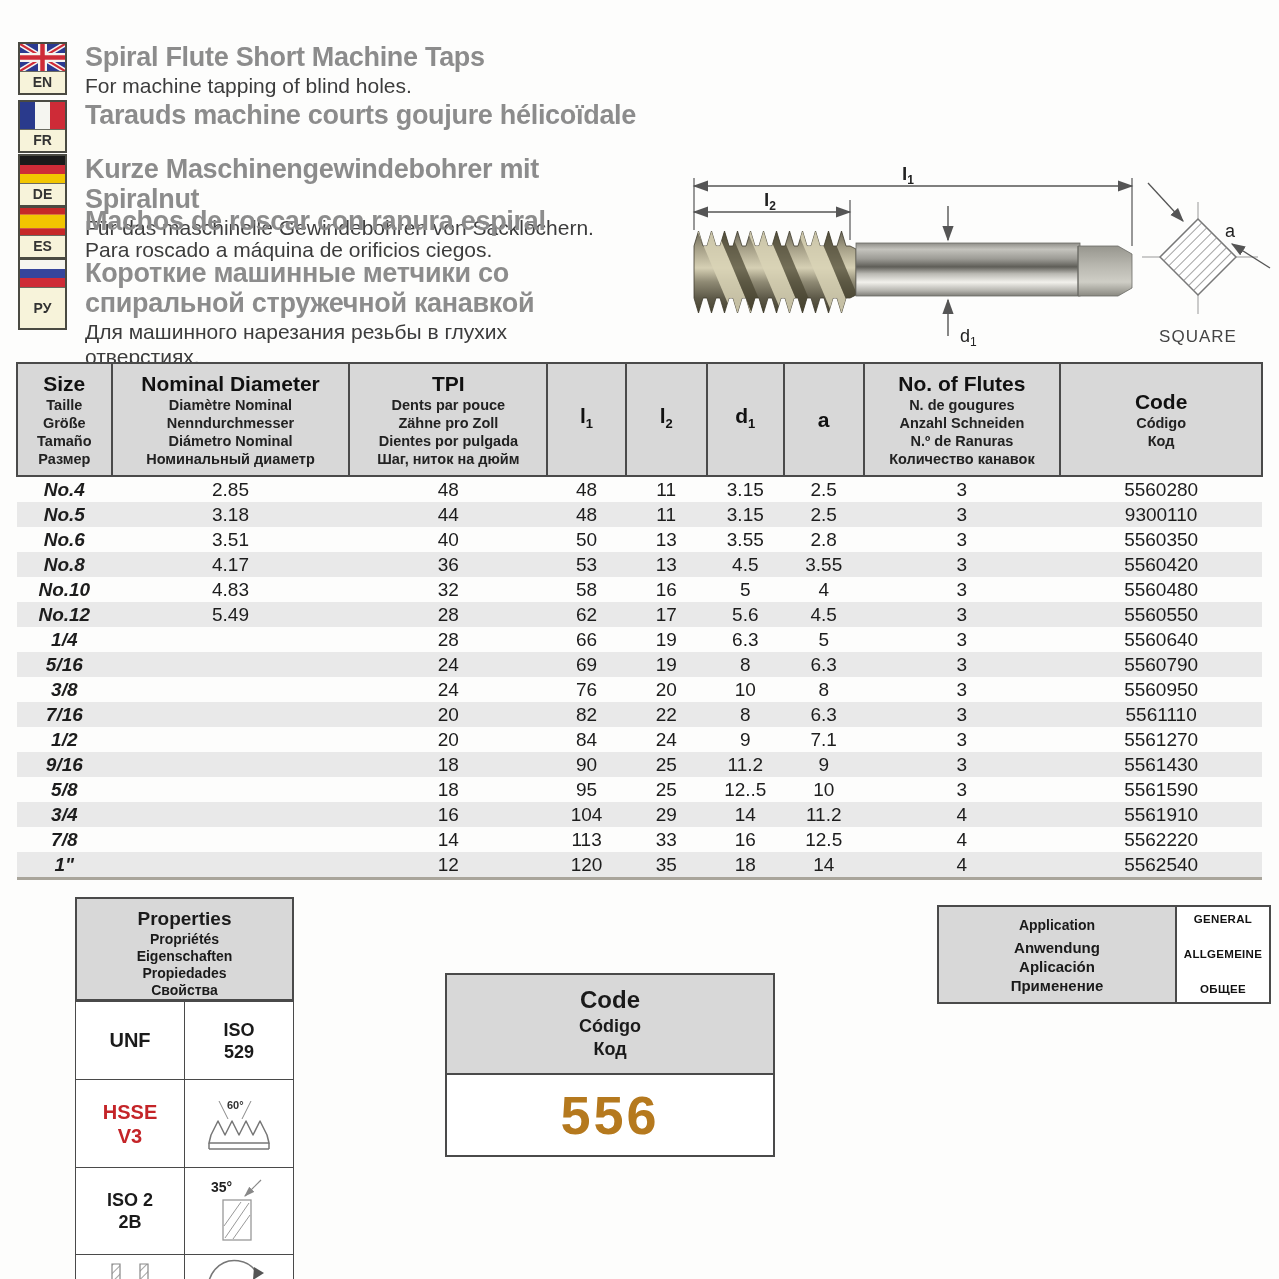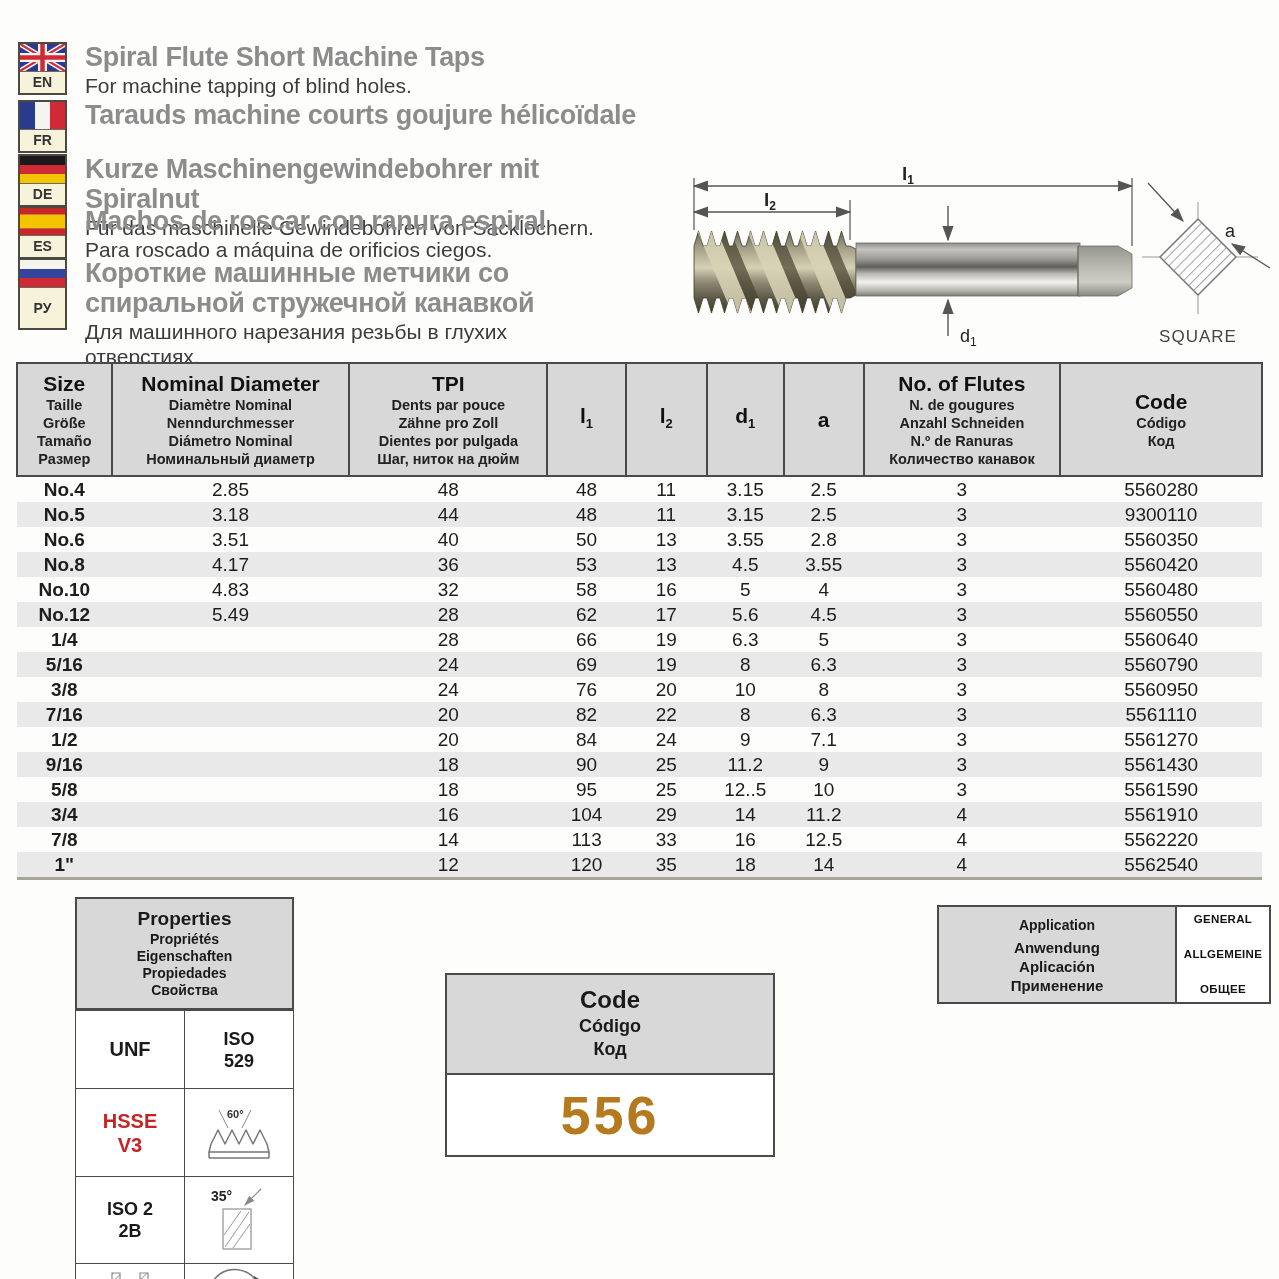--- a/index.html
+++ b/index.html
@@ -19,27 +19,27 @@
   
   .diagram{position:absolute;left:680px;top:150px;}
 
   
   .spec-table{position:absolute;left:16px;top:362px;width:1247px;border-collapse:collapse;table-layout:fixed;}
   .spec-table thead th{background:#d8d8d8;border:2px solid #4a4a4a;vertical-align:middle;padding:5px 2px;height:101px;}
   .h-main{font-size:21px;font-weight:bold;color:#111;line-height:25px;}
   .h-sub{font-size:14.5px;font-weight:bold;color:#222;line-height:18px;}
   .h-main sub{font-size:13px;}
   .spec-table tbody td{font-size:19px;color:#1d1d1d;text-align:center;height:25px;line-height:25px;padding:0;white-space:nowrap;overflow:hidden;}
-  .spec-table tbody td:first-child{font-weight:bold;}
+  .spec-table tbody td:first-child{font-weight:bold;font-style:italic;}
   .spec-table tbody tr:nth-child(even){background:#e9e9e9;}
   .spec-table tbody tr:last-child td{border-bottom:3px solid #a9a59b;}
 
   
   .props{position:absolute;left:75px;top:897px;width:219px;}
-  .props-header{background:#d8d8d8;border:2px solid #4a4a4a;text-align:center;padding:7px 2px 9px;}
+  .props-header{background:#d8d8d8;border:2px solid #4a4a4a;text-align:center;padding:7px 2px 0;}
   .props-header .line{font-weight:bold;font-size:14px;line-height:17px;color:#1a1a1a;}
   .props-header .line:first-child{font-size:19px;line-height:25px;}
   .props-grid{display:grid;grid-template-columns:1fr 1fr;grid-template-rows:78px 88px 87px;
               border-left:1px solid #4a4a4a;border-bottom:1px solid #4a4a4a;}
   .props-cell{border-right:1px solid #4a4a4a;border-top:1px solid #4a4a4a;background:#fff;
               display:flex;flex-direction:column;align-items:center;justify-content:center;text-align:center;}
   .pc-unf{font-size:20px;font-weight:bold;}
   .pc-two{font-size:18px;font-weight:bold;line-height:22px;}
   .pc-red{font-size:20px;font-weight:bold;line-height:24px;color:#c42428;}
   .qr-caption{font-size:14px;color:#444;margin-top:1px;}

